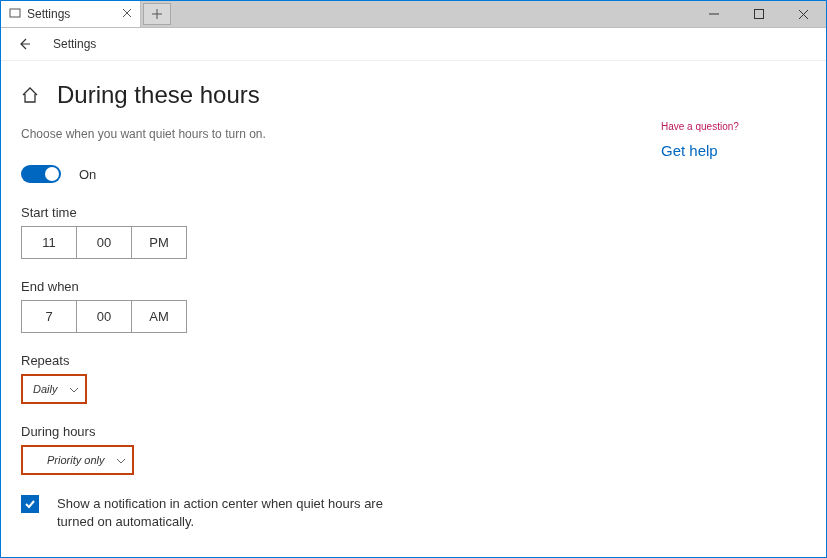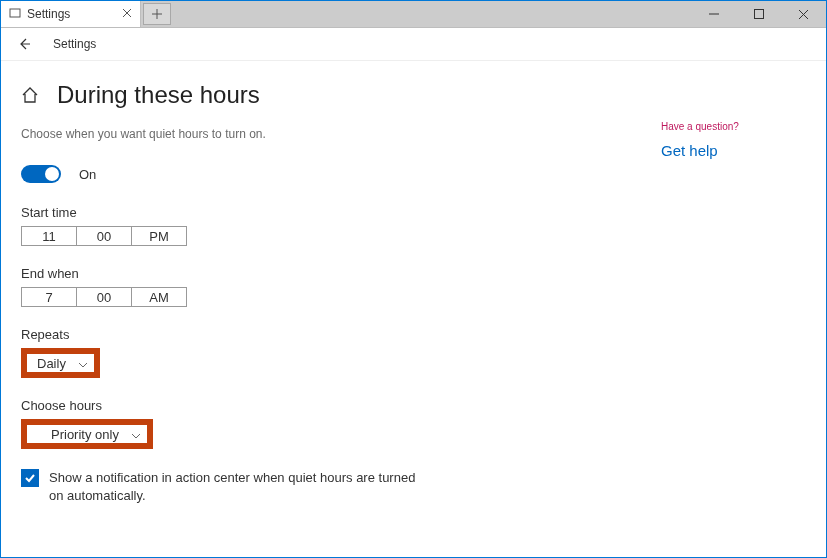--- a/index.html
+++ b/index.html
@@ -88,33 +88,33 @@
   }
   .toggle .knob {
     position: absolute; right: 2px; top: 2px; width: 14px; height: 14px; border-radius: 50%; background: #fff;
   }
   .toggle-label { font-size: 13px; color: #333; }
   
   .section { margin-bottom: 20px; margin-top: 8px; }
   .section-label { font-size: 13px; color: #333; margin-bottom: 6px; }
   .time-picker { display: flex; }
   .time-box {
-    width: 56px; height: 20px; border: 1px solid #999;
+    width: 56px; height: 33px; border: 1px solid #999;
     display: flex; align-items: center; justify-content: center;
     font-size: 13px; color: #333; margin-left: -1px;
   }
   .time-box:first-child { margin-left: 0; }
   .combo {
-    height: 30px; border: 6px solid #c2410c; display: flex; align-items: center;
-    padding: 0 6px 0 10px; font-size: 13px; color: #333; gap: 8px; width: fit-content;
+    height: 30px; border: 2px solid #c2410c; display: flex; align-items: center;
+    padding: 0 6px 0 10px; font-size: 11px; color: #333; gap: 8px; width: fit-content; font-style: italic;
   }
   .combo .chev { margin-left: 4px; color: #666; }
   .combo.wide { min-width: 90px; padding-left: 24px; }
   
-  .check-row { display: flex; align-items: flex-start; gap: 10px; margin-top: 18px; max-width: 400px; }
+  .check-row { display: flex; align-items: flex-start; gap: 18px; margin-top: 18px; max-width: 400px; }
   .check {
     width: 18px; height: 18px; background: #0067c0; display: flex; align-items: center; justify-content: center; flex-shrink: 0;
   }
   .check svg { stroke: #fff; }
   .check-text { font-size: 13px; color: #333; line-height: 1.35; }
   
   .side-heading { font-size: 10px; color: #be185d; margin-bottom: 10px; }
   .side-link { font-size: 15px; color: #0067c0; }
 </style>
 </head>
@@ -216,21 +216,21 @@
         <span>Daily</span>
         <span class="chev">
           <svg width="10" height="6" viewBox="0 0 10 6">
               <path d="M1 1 L5 5 L9 1" fill="none" stroke="#666" stroke-width="1"></path>
             </svg>
         </span>
       </div>
     </div>
 
     <div class="section">
-      <div class="section-label">Choose hours</div>
+      <div class="section-label">During hours</div>
       <div class="combo wide">
         <span>Priority only</span>
         <span class="chev">
           <svg width="10" height="6" viewBox="0 0 10 6">
               <path d="M1 1 L5 5 L9 1" fill="none" stroke="#666" stroke-width="1"></path>
             </svg>
         </span>
       </div>
     </div>
 

